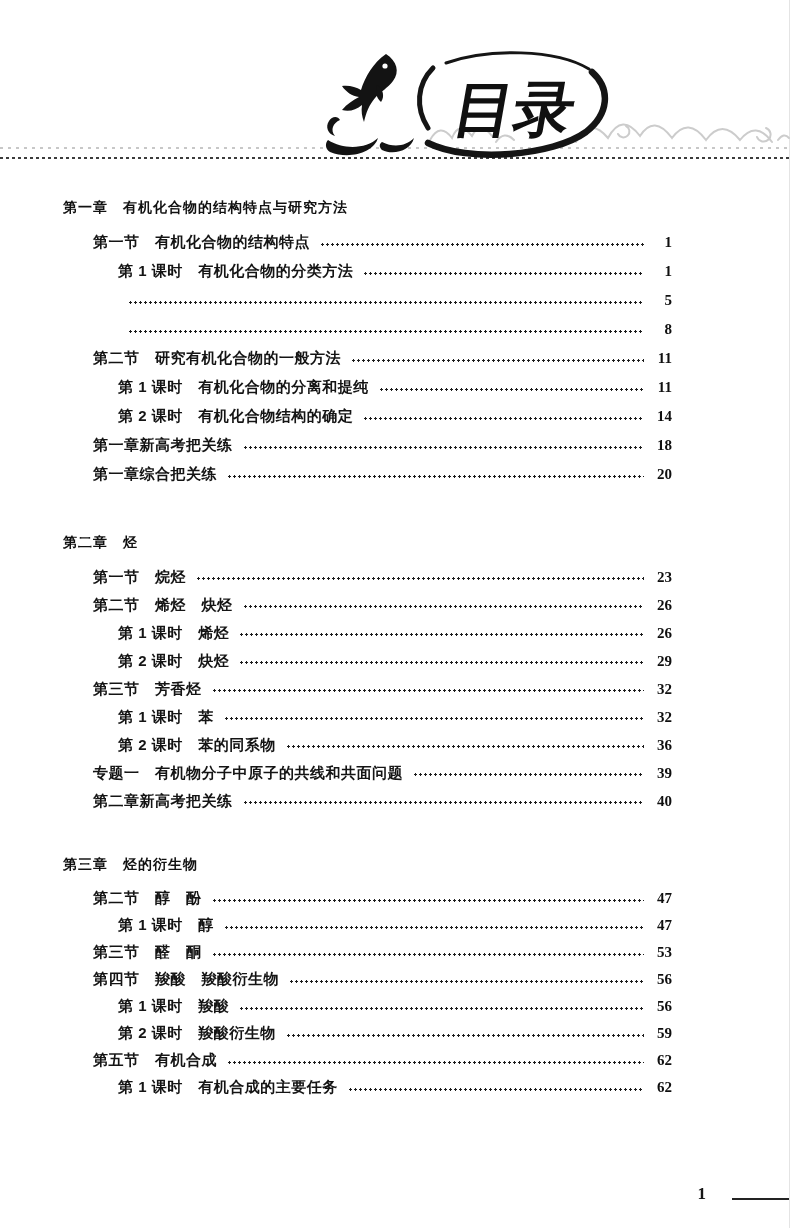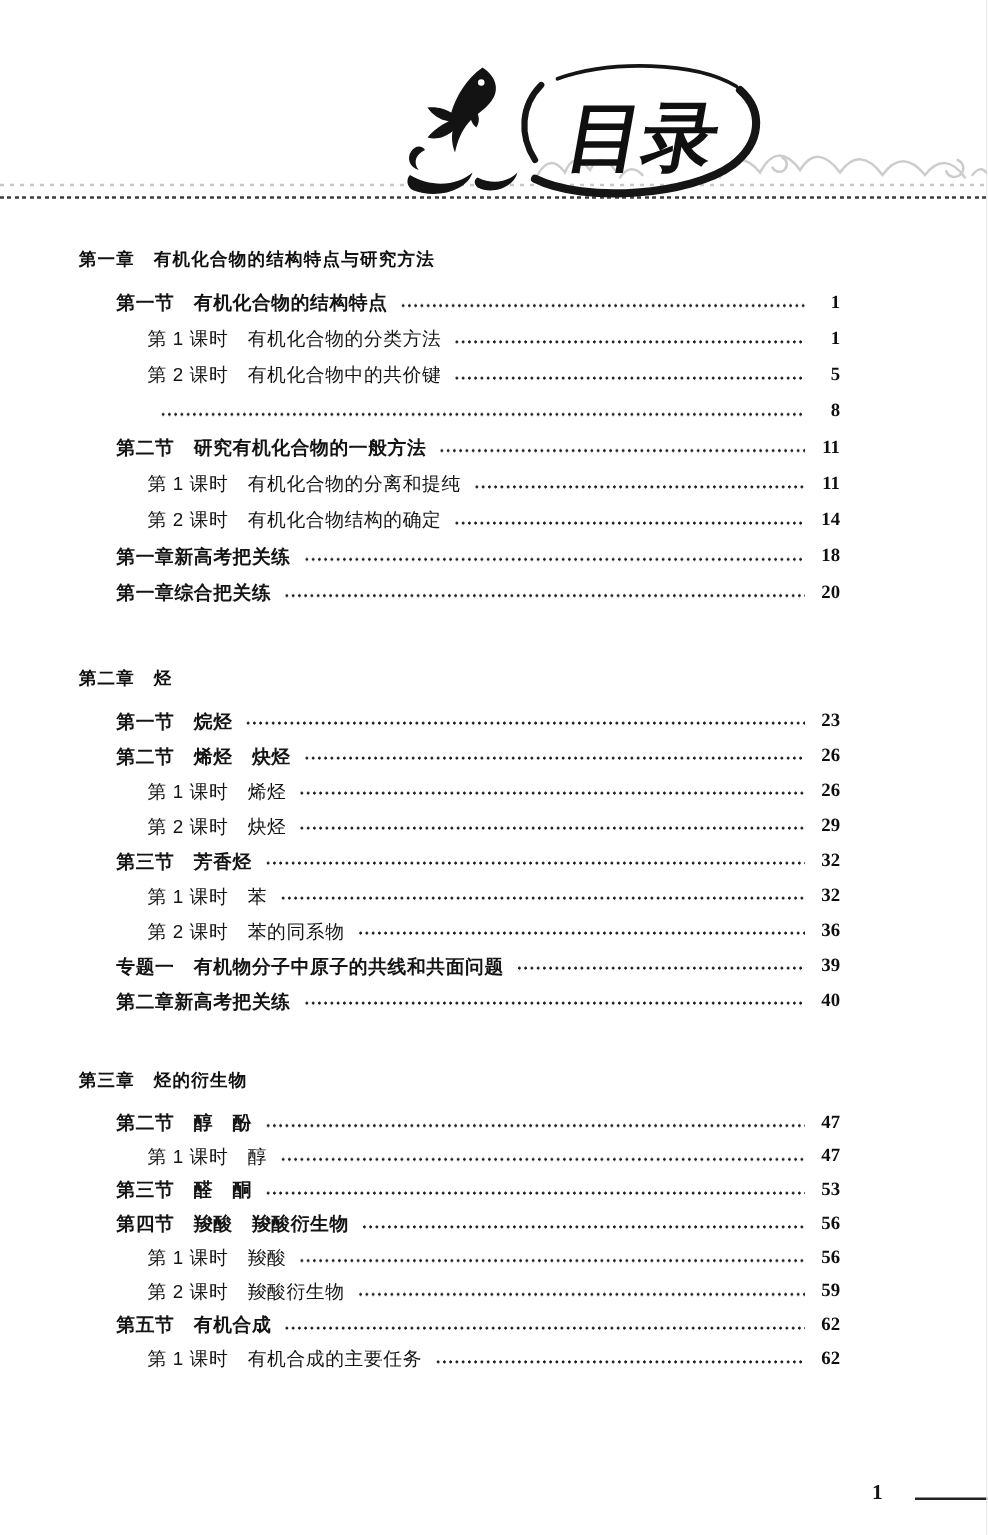--- a/index.html
+++ b/index.html
@@ -62,21 +62,21 @@
   .chapter.c0 .row { height: 29px; }
   .chapter.c1 .row { height: 28px; }
   .chapter.c2 .row { height: 27px; }
   .row { display: flex; align-items: center; justify-content: center; }
   .row .label {
     white-space: nowrap; font-size: 15px; letter-spacing: .5px;
   }
   .row.section { padding-left: 30px; }
   .row.section .label { font-weight: 700; }
   .row.lesson { padding-left: 55px; }
-  .row.lesson .label { font-weight: 400; }
+  .row.lesson .label { font-weight: 700; }
   .dots {
     flex: 1; height: 3px;
     margin: 3px 6px 0 10px;
     background-image: radial-gradient(circle, #1c1c1c 1.05px, transparent 1.35px);
     background-size: 5px 3px;
     background-repeat: repeat-x;
     background-position: left center;
   }
   .pagenum {
     font-family: "Liberation Serif", serif;
@@ -147,21 +147,20 @@
     <span class="pagenum">1</span>
   </div>
 
   <div class="row lesson">
     <span class="label">第 1 课时　有机化合物的分类方法</span>
     <span class="dots"></span>
     <span class="pagenum">1</span>
   </div>
 
   <div class="row lesson">
-    <span class="label">第 2 课时　有机化合物中的共价键</span>
     <span class="dots"></span>
     <span class="pagenum">5</span>
   </div>
 
   <div class="row lesson">
     <span class="dots"></span>
     <span class="pagenum">8</span>
   </div>
 
   <div class="row section">

